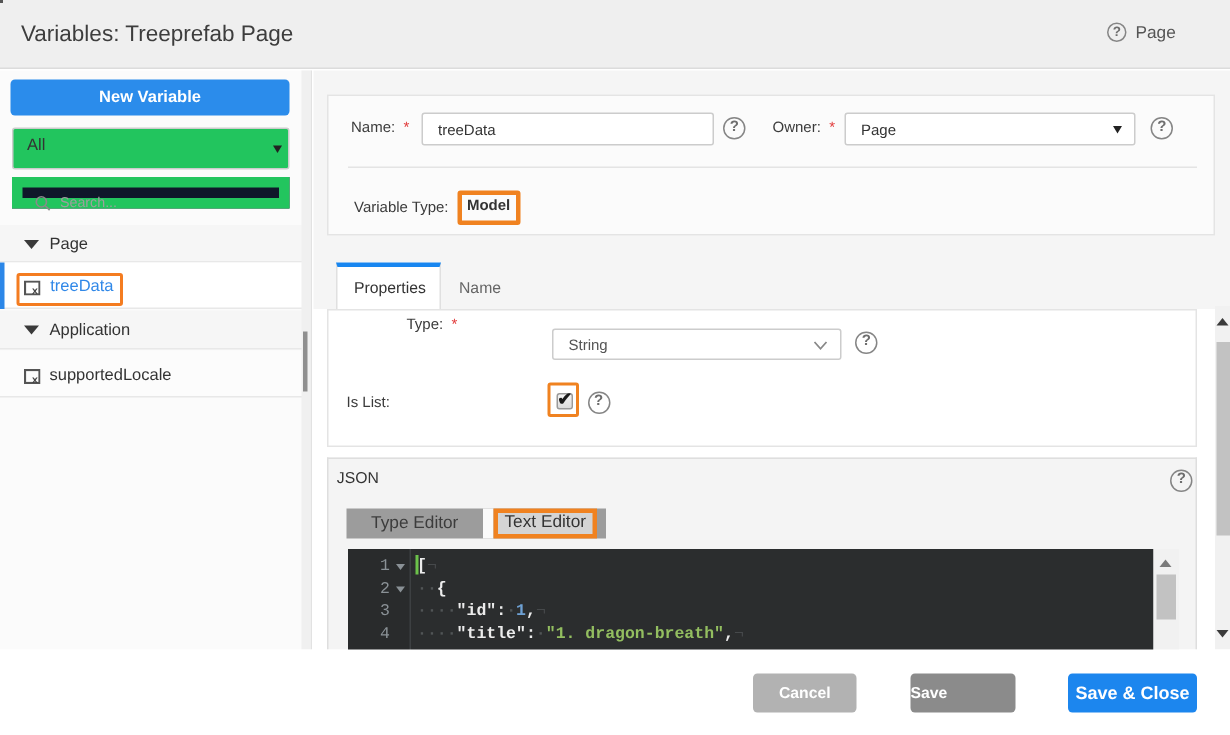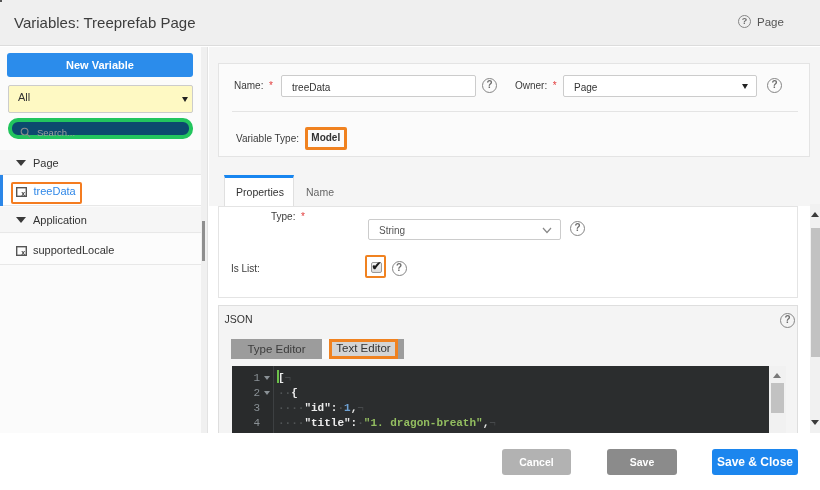--- a/index.html
+++ b/index.html
@@ -17,26 +17,26 @@
   <div class="abs" style="left:14px;top:14px;font-size:15px;color:#3d3d3d;">Variables: Treeprefab Page</div>
   <div class="abs" style="left:0;top:0;width:2px;height:2px;background:#555;"></div>
   <div class="q" style="left:738px;top:15px;width:13px;height:13px;font-size:9px;line-height:10px;"></div>
   <div class="abs" style="left:757px;top:16px;font-size:11.5px;color:#555;">Page</div>
 </div>
 
 <div class="abs" style="left:0;top:47px;width:208px;height:386px;background:#fbfbfb;border-right:1px solid #e2e2e2;">
 
   <div class="abs" style="left:7px;top:6px;width:186px;height:24px;background:#2b8ceb;border-radius:3px;color:#fff;font-size:11px;font-weight:bold;text-align:center;line-height:24px;">New Variable</div>
 
-  <div class="abs" style="left:8px;top:38px;width:185px;height:28px;background:#fef9c3;border:1px solid #ccc;border-radius:2px;">
+  <div class="abs" style="left:8px;top:38px;width:185px;height:28px;background:#22c55e;border:1px solid #ccc;border-radius:2px;">
     <div class="abs" style="left:9px;top:5px;font-size:11px;color:#333;">All</div>
     <div class="tri-d abs" style="right:4px;top:11px;"></div>
   </div>
 
-  <div class="abs" style="left:8px;top:71px;width:185px;height:21px;background:#0c4a6e;border:4px solid #22c55e;border-radius:10px;">
+  <div class="abs" style="left:8px;top:71px;width:185px;height:21px;background:#0f172a;border:7px solid #22c55e;border-radius:0;">
     <svg class="abs" style="left:8px;top:5px;" width="11" height="11" viewBox="0 0 12 12">
         <circle cx="5" cy="5" r="3.7" fill="none" stroke="#8a8a8a" stroke-width="1.2"></circle>
         <line x1="7.8" y1="7.8" x2="11" y2="11" stroke="#8a8a8a" stroke-width="1.2"></line>
       </svg>
     <div class="abs" style="left:25px;top:5px;font-size:9.5px;color:#9e9e9e;">Search...</div>
   </div>
 
   <div class="abs" style="left:0;top:103px;width:202px;height:24.5px;background:#f6f6f6;border-bottom:1px solid #e8e8e8;">
     <div class="abs" style="left:15.5px;top:10px;width:0;height:0;border-left:5px solid transparent;border-right:5px solid transparent;border-top:6.5px solid #3a3a3a;"></div>
     <div class="abs" style="left:33px;top:7px;font-size:11px;color:#333;">Page</div>
@@ -137,15 +137,15 @@
 </div>
 
 <div class="abs" style="left:810px;top:204px;width:10px;height:229px;background:#f1f1f1;">
   <div class="abs" style="left:1px;top:8px;width:0;height:0;border-left:4px solid transparent;border-right:4px solid transparent;border-bottom:5px solid #3a3a3a;"></div>
   <div class="abs" style="left:0.5px;top:24px;width:9px;height:129px;background:#c2c2c2;"></div>
   <div class="abs" style="left:1px;top:216px;width:0;height:0;border-left:4px solid transparent;border-right:4px solid transparent;border-top:5px solid #3a3a3a;"></div>
 </div>
 
 <div class="abs" style="left:0;top:433px;width:820px;height:57px;background:#fff;">
   <div class="abs" style="left:502px;top:16px;width:69px;height:26px;background:#b2b2b2;border-radius:3px;color:#fff;font-size:10.5px;font-weight:bold;text-align:center;line-height:26px;">Cancel</div>
-  <div class="abs" style="left:607px;top:16px;width:70px;height:26px;background:#8b8b8b;border-radius:3px;color:#fff;font-size:10.5px;font-weight:bold;text-align:center;line-height:26px;">Save</div>
+  <div class="abs" style="left:607px;top:16px;width:70px;height:26px;background:#8b8b8b;border-radius:3px;color:#fff;font-size:10.5px;font-weight:bold;line-height:26px;">Save</div>
   <div class="abs" style="left:712px;top:16px;width:86px;height:26px;background:#1c86ee;border-radius:3px;color:#fff;font-size:12px;font-weight:bold;text-align:center;line-height:26px;">Save &amp; Close</div>
 </div>
 
 </body></html>

